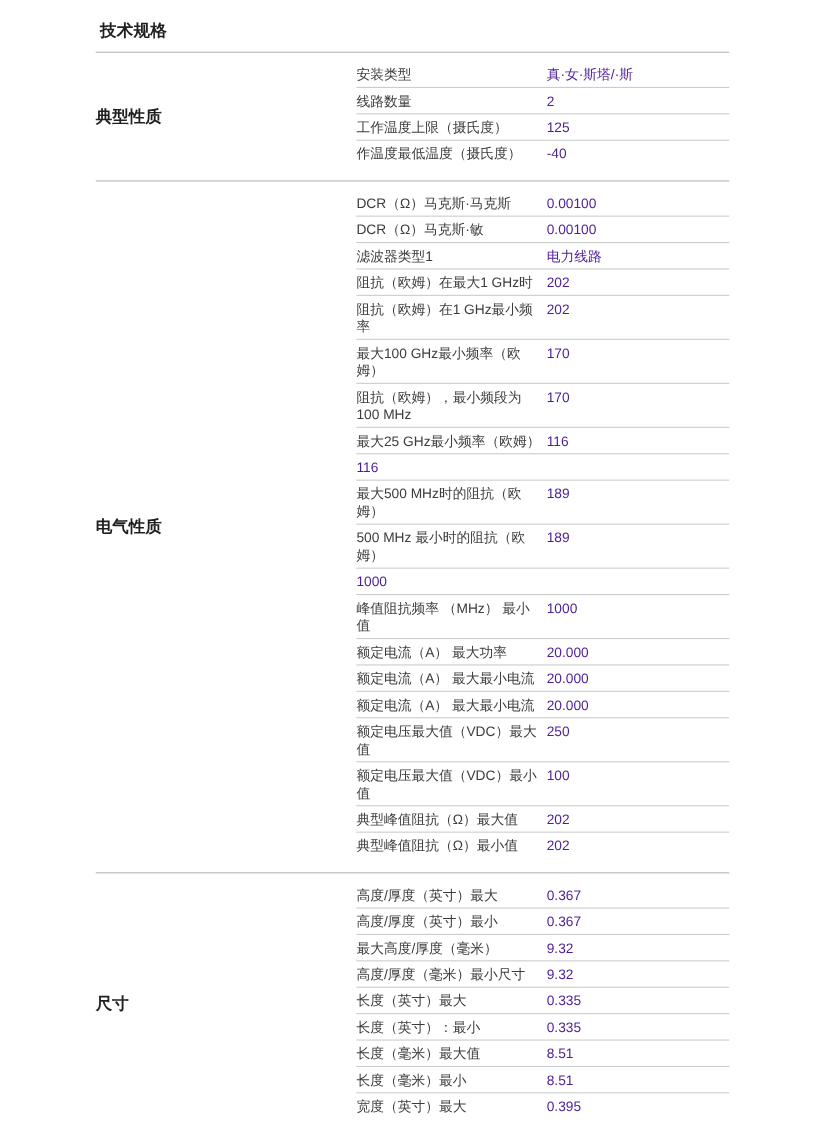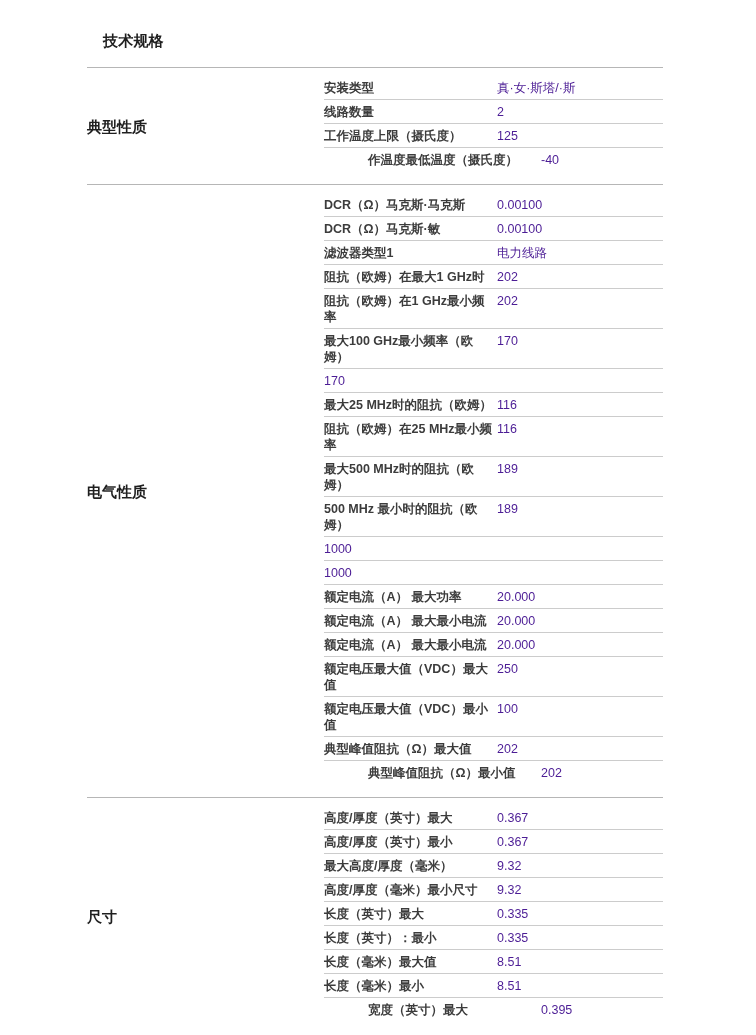--- a/index.html
+++ b/index.html
@@ -12,21 +12,21 @@
     width: 756px;
     height: 1035px;
     overflow: hidden;
     position: relative;
   }
   .page {
     margin-left: 87px;
     width: 576px;
   }
   .page-title {
-    margin: 16px;
+    margin: 4px;
     padding-top: 15px;
     font-size: 15px;
     line-height: 20px;
     font-weight: 700;
     color: #1f1f1f;
     letter-spacing: 0.2px;
   }
   .title-divider {
     margin-top: 8px;
     height: 1px;
@@ -54,30 +54,29 @@
   .row {
     display: flex;
     align-items: flex-start;
     box-sizing: border-box;
     min-height: 24px;
     padding: 4px 0 3px 0;
     border-bottom: 1px solid #cccccc;
   }
   .row:last-child {
     border-bottom: none;
-    margin-left: 44px;
   }
   .attr {
     width: 173px;
     flex-shrink: 0;
     box-sizing: border-box;
     padding-right: 3px;
     font-size: 12.5px;
     line-height: 16px;
-    font-weight: 700;
+    font-weight: 400;
     color: #3c3c3c;
     word-break: break-word;
   }
   .val {
     flex: 1;
     font-size: 12.5px;
     line-height: 16px;
     font-weight: 400;
     color: #4c1d95;
     word-break: break-word;
@@ -138,42 +137,43 @@
           </div>
           <div class="row">
             <div class="attr">阻抗（欧姆）在1 GHz最小频率</div>
             <div class="val">202</div>
           </div>
           <div class="row">
             <div class="attr">最大100 GHz最小频率（欧姆）</div>
             <div class="val">170</div>
           </div>
           <div class="row">
+            <div class="attr">阻抗（欧姆），最小频段为100 MHz</div>
             <div class="val">170</div>
           </div>
           <div class="row">
-            <div class="attr">最大25 MHz时的阻抗（欧姆）</div>
+            <div class="attr">最大25 GHz最小频率（欧姆）</div>
             <div class="val">116</div>
           </div>
           <div class="row">
-            <div class="attr">阻抗（欧姆）在25 MHz最小频率</div>
             <div class="val">116</div>
           </div>
           <div class="row">
             <div class="attr">最大500 MHz时的阻抗（欧姆）</div>
             <div class="val">189</div>
           </div>
           <div class="row">
             <div class="attr">500 MHz 最小时的阻抗（欧姆）</div>
             <div class="val">189</div>
           </div>
           <div class="row">
             <div class="val">1000</div>
           </div>
           <div class="row">
+            <div class="attr">峰值阻抗频率 （MHz） 最小值</div>
             <div class="val">1000</div>
           </div>
           <div class="row">
             <div class="attr">额定电流（A） 最大功率</div>
             <div class="val">20.000</div>
           </div>
           <div class="row">
             <div class="attr">额定电流（A） 最大最小电流</div>
             <div class="val">20.000</div>
           </div>

